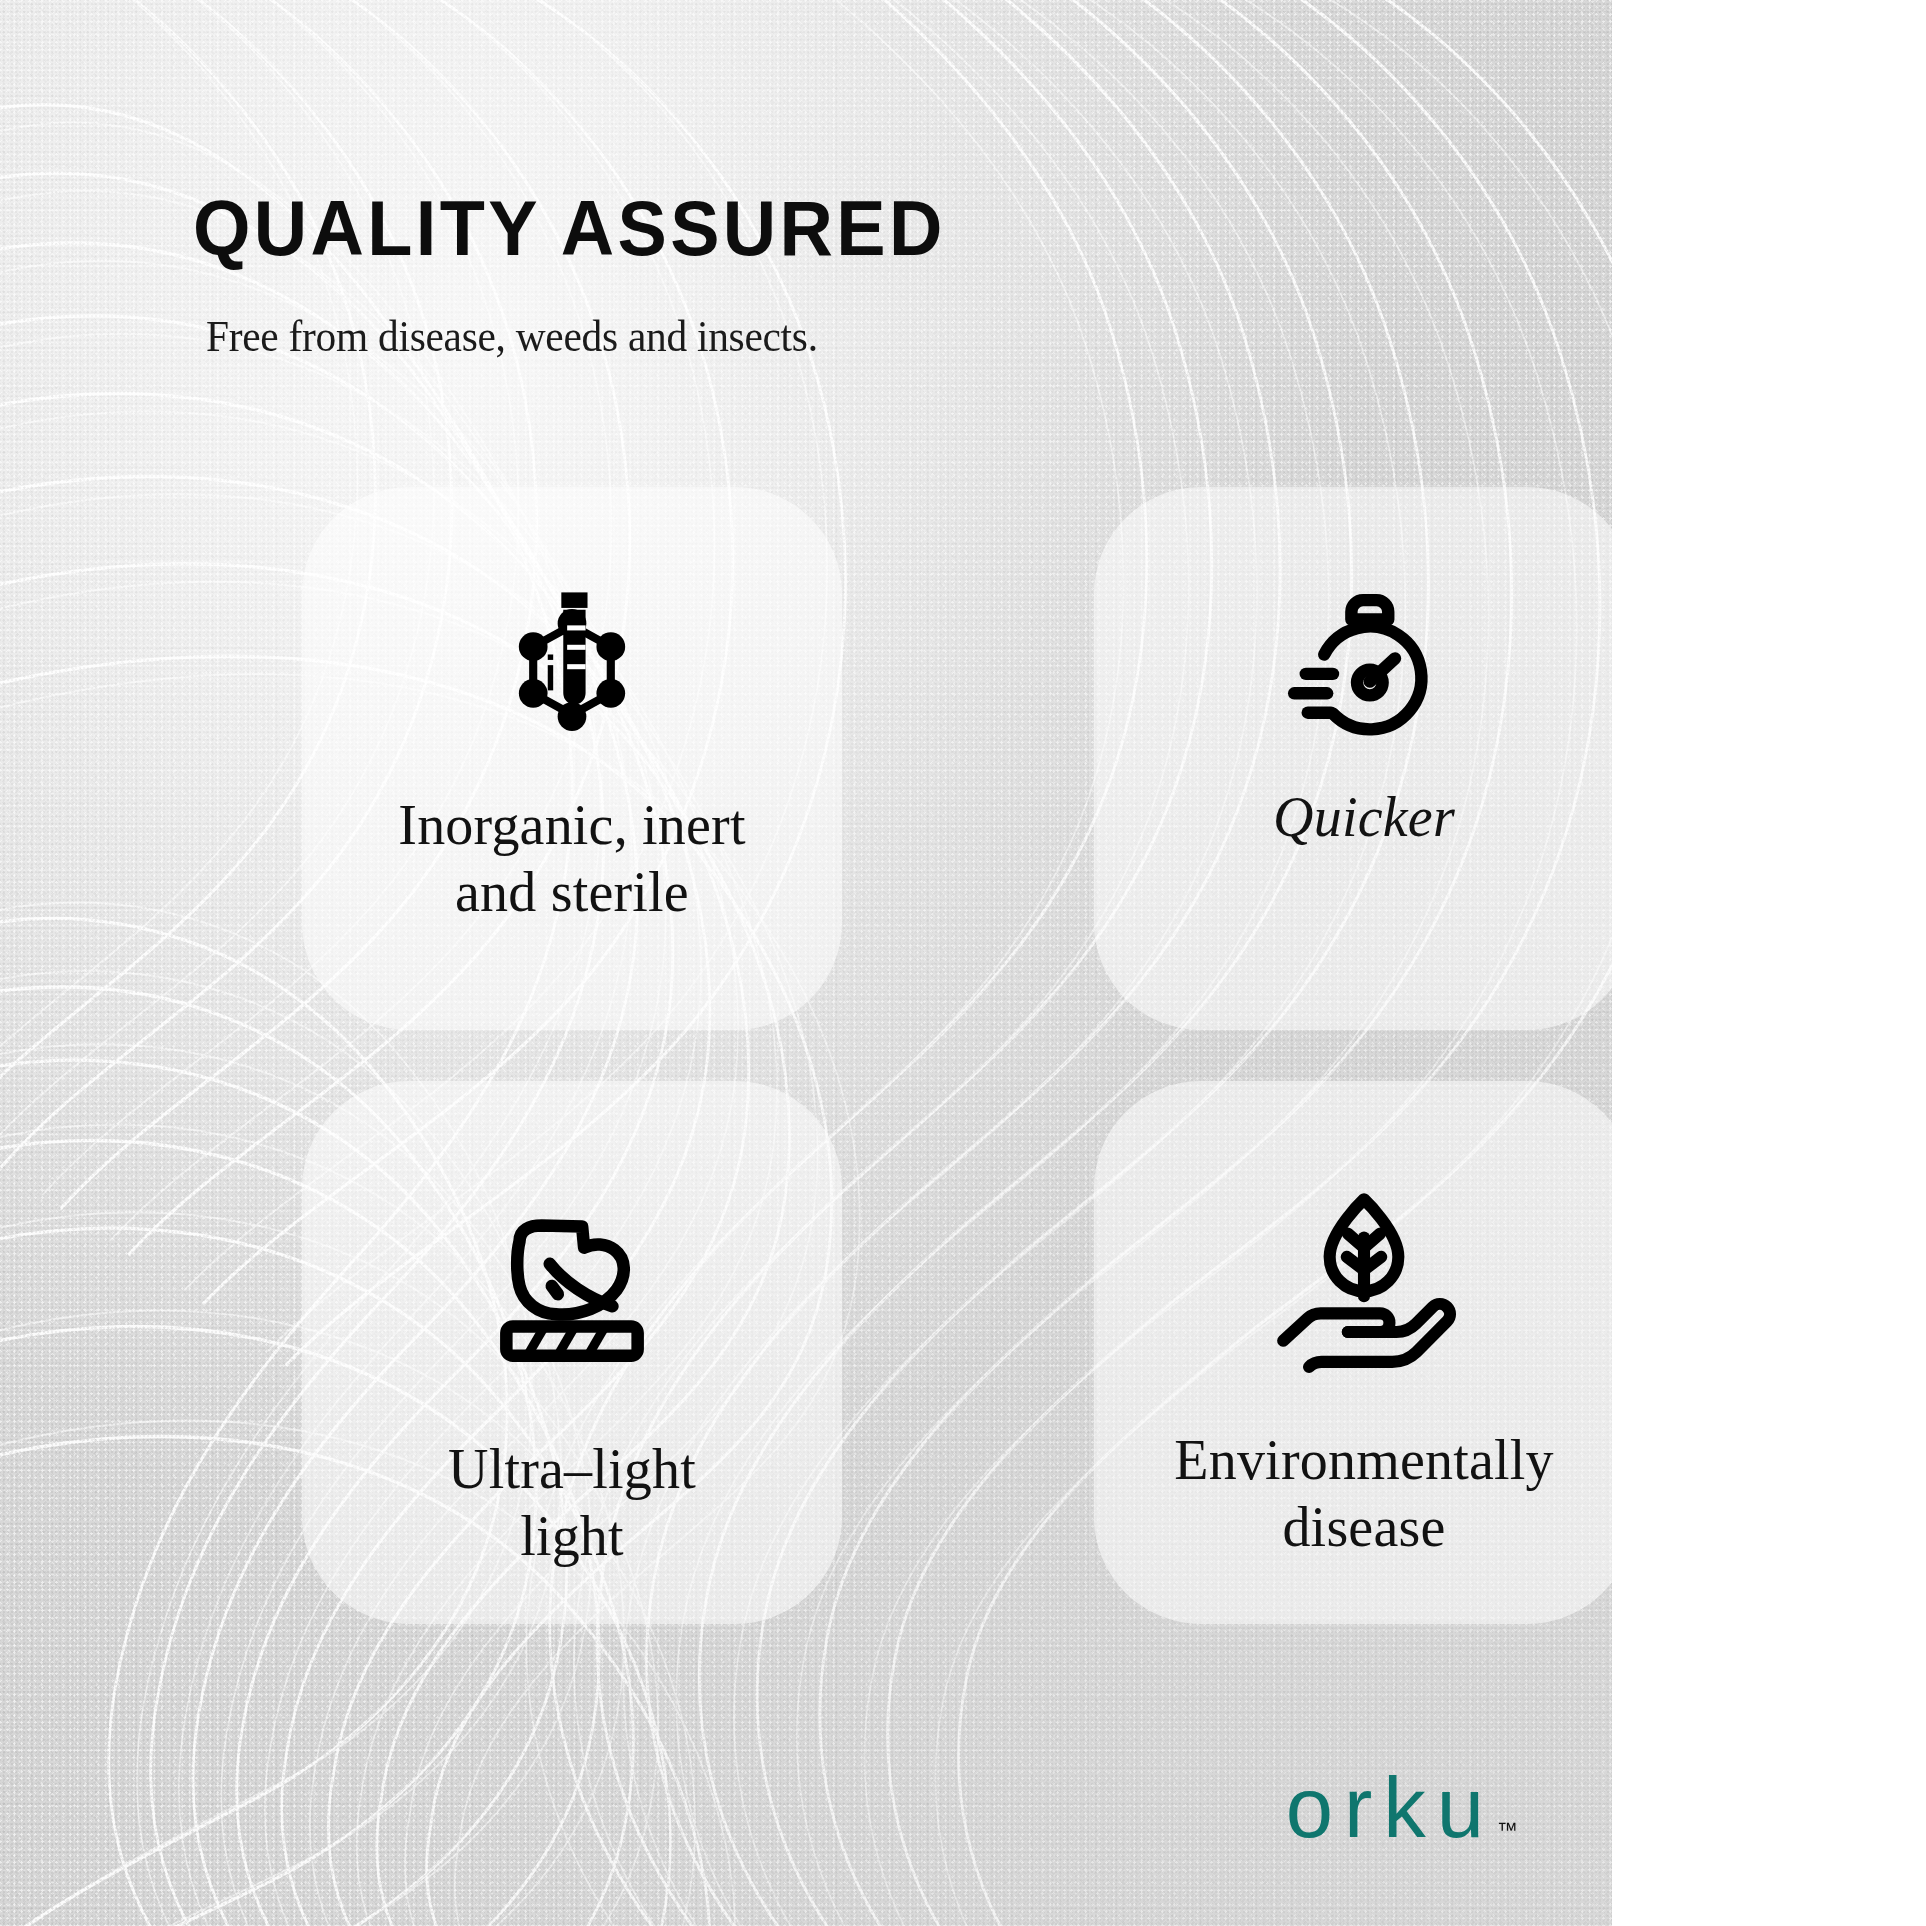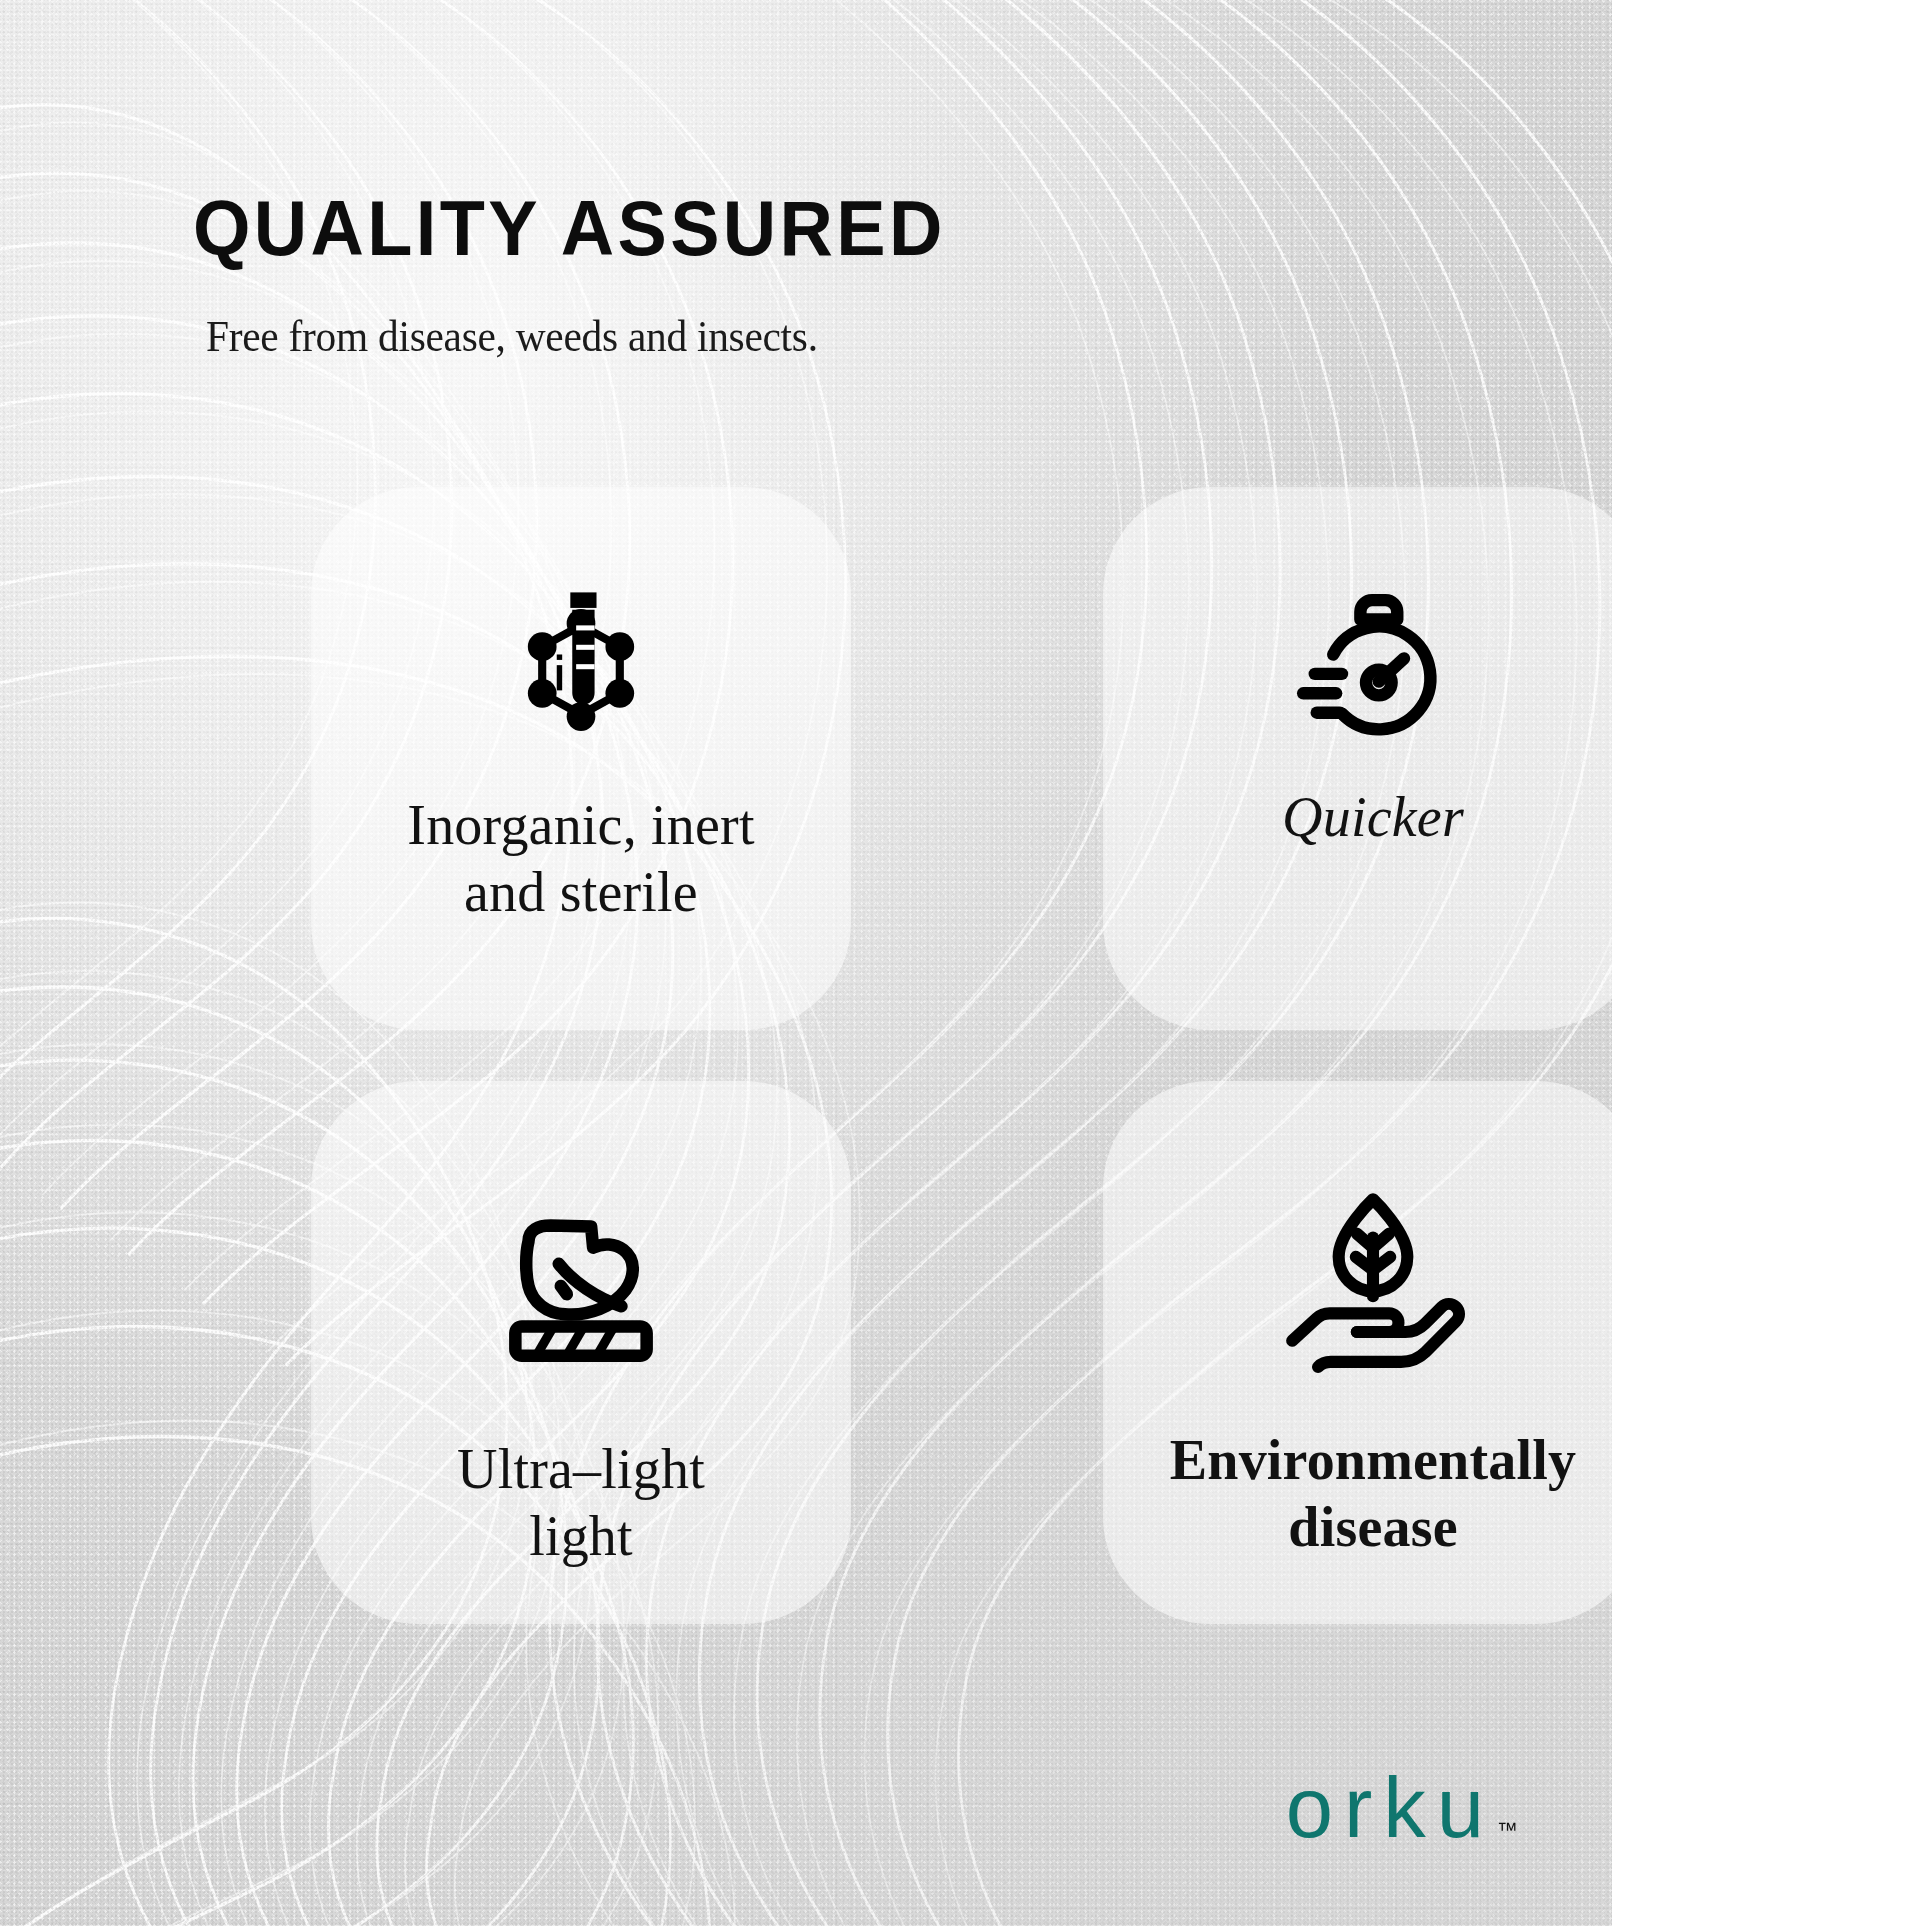--- a/index.html
+++ b/index.html
@@ -98,21 +98,21 @@
     font-size: 45px;
     letter-spacing: -0.3px;
     color: #1b1b1b;
     transform: scaleX(.92);
     transform-origin: left center;
     white-space: nowrap;
   }
 
   .grid {
     position: absolute;
-    left: 311px;
+    left: 302px;
     top: 487px;
     width: 1332px;
     display: grid;
     grid-template-columns: 540px 540px;
     grid-template-rows: 543px 543px;
     column-gap: 252px;
     row-gap: 51px;
   }
 
   .card {
@@ -149,21 +149,21 @@
 
   
   .card.c1 .icon-wrap { margin-top: 6px; }
   .card.c2 .icon-wrap { margin-top: 6px; }
   .card.c3 .icon-wrap { margin-top: 24px; }
   .card.c4 .icon-wrap { margin-top: 14px; }
 
   .card.c1 .caption { margin-top: 18px; }
   .card.c2 .caption { margin-top: 10px; font-style: italic; }
   .card.c3 .caption { margin-top: 50px; }
-  .card.c4 .caption { margin-top: 51px; font-weight: bold; }
+  .card.c4 .caption { margin-top: 51px; }
 
   
   .brand {
     position: absolute;
     right: 94px;
     bottom: 77px;
     display: flex;
     align-items: flex-end;
     color: #111111;
   }

